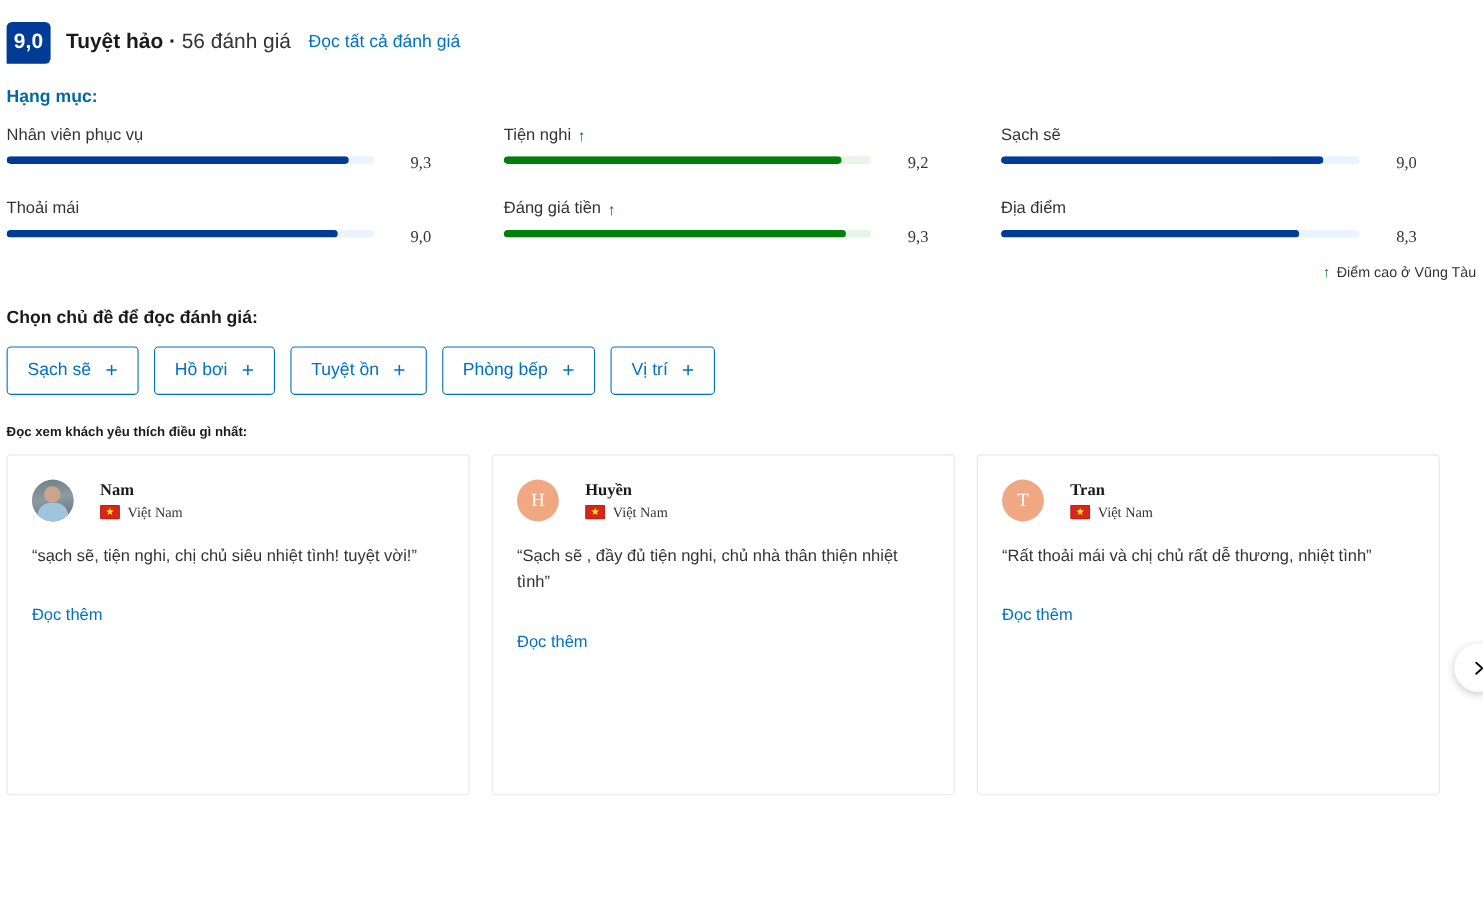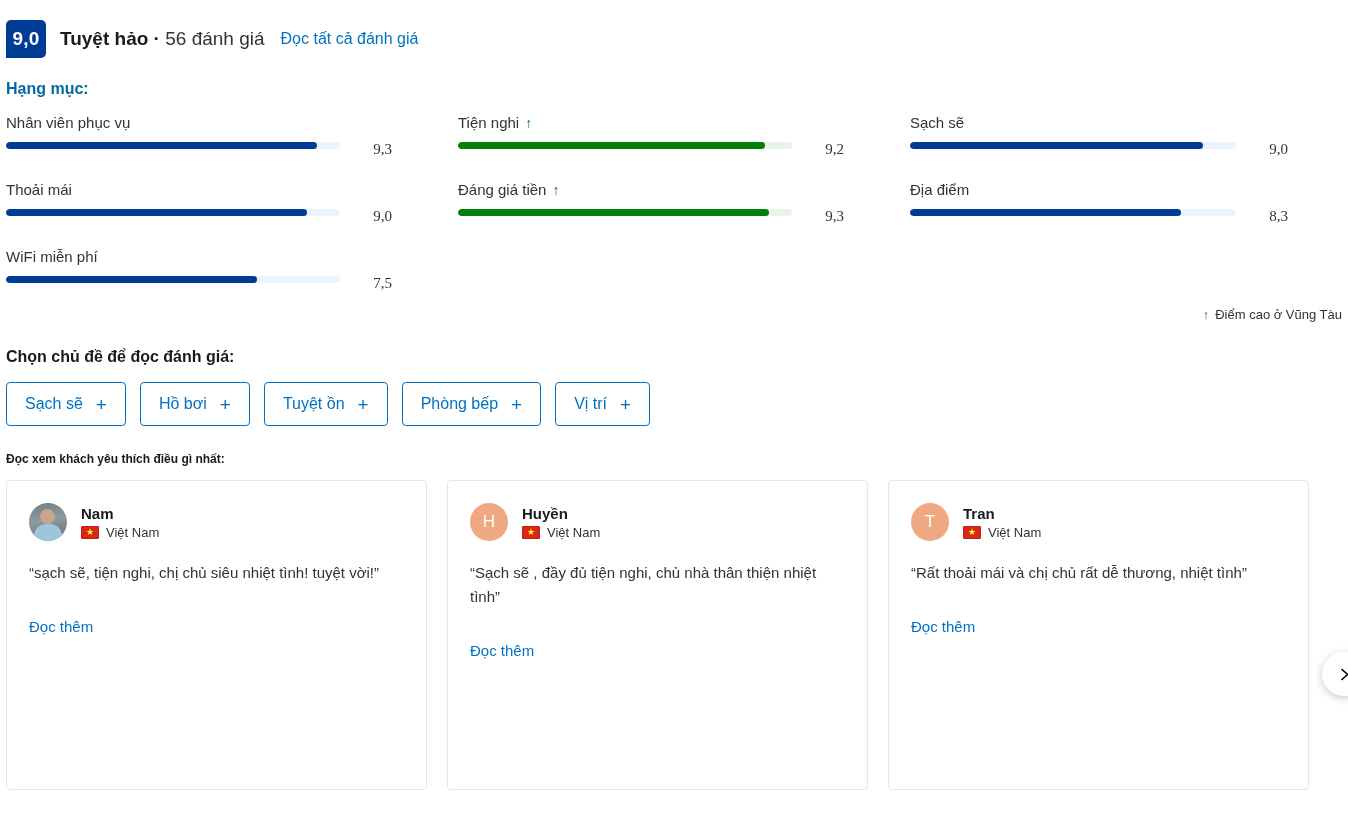--- a/index.html
+++ b/index.html
@@ -187,21 +187,22 @@
     border: 1px solid #e7e7e7;
     border-radius: 4px;
     padding: 22px 22px 22px 22px;
     height: 310px;
     background: #ffffff;
     overflow: hidden;
   }
   .card-head {
     display: flex;
     align-items: center;
-    gap: 14px;
+    gap: 24px;
+    font-family: Liberation Serif, serif;
   }
   .avatar {
     width: 38px;
     height: 38px;
     border-radius: 50%;
     flex: none;
     display: flex;
     align-items: center;
     justify-content: center;
     color: #ffffff;
@@ -368,31 +369,20 @@
     </div>
     <div class="cat-item">
       <div class="cat-label">
         <span>Địa điểm</span>
       </div>
       <div class="cat-row">
         <div class="bar-track">
           <div class="bar-fill" style="width: 83%;"></div>
         </div>
         <div class="cat-score">8,3</div>
-      </div>
-    </div>
-    <div class="cat-item">
-      <div class="cat-label">
-        <span>WiFi miễn phí</span>
-      </div>
-      <div class="cat-row">
-        <div class="bar-track">
-          <div class="bar-fill" style="width: 75%;"></div>
-        </div>
-        <div class="cat-score">7,5</div>
       </div>
     </div>
   </div>
 
 <div class="legend-row">
   <div class="legend">
     <span class="up-arrow">↑</span>
     <span>Điểm cao ở Vũng Tàu</span>
   </div>
 </div>

